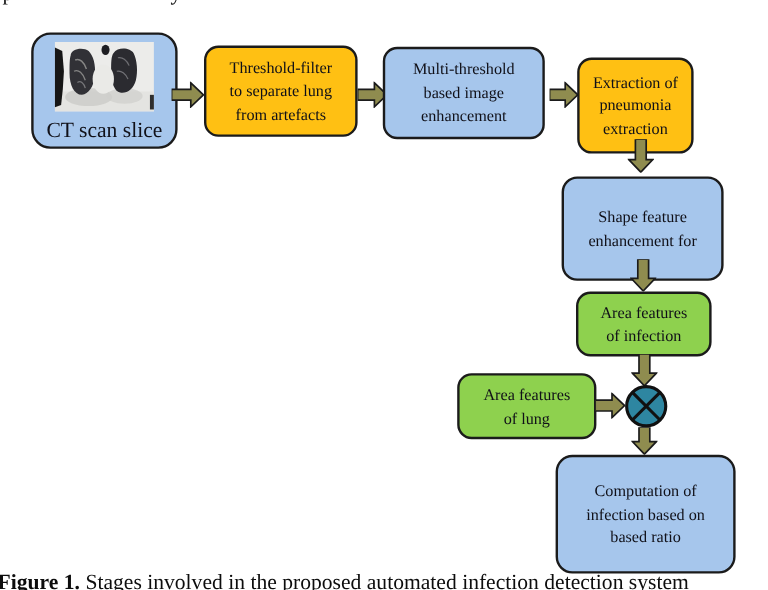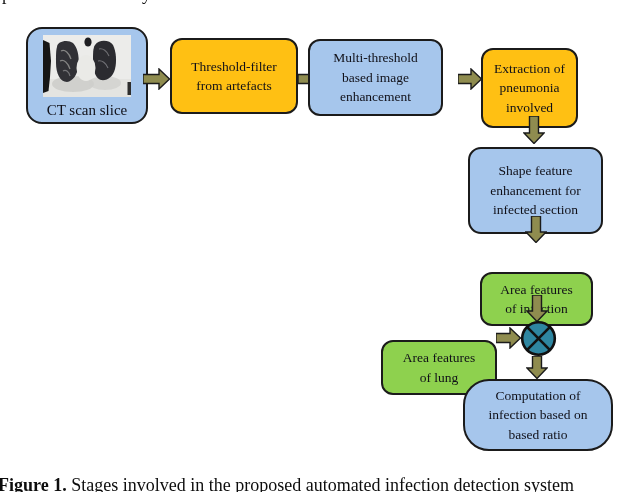--- a/index.html
+++ b/index.html
@@ -11,24 +11,24 @@
   .top-clip{position:absolute;left:0;top:0;width:640px;height:6px;overflow:hidden;}
   .top-clip .frag{position:absolute;top:-16px;font-size:18px;color:#111;}
   
   .node{
     position:absolute;box-sizing:border-box;border:2px solid #1b1b1b;
     display:flex;flex-direction:column;align-items:center;justify-content:center;
     font-size:13.5px;line-height:1.44;text-align:center;
   }
   .blue{background:var(--node-blue);}
   .orange{background:var(--node-orange);align-items:center;}
-  .green{background:var(--node-green);margin-top:29px;}
+  .green{background:var(--node-green);}
   .node .ln{white-space:nowrap;}
   .ct-node{justify-content:flex-start;padding-top:6px;}
-  .ct-label{margin-top:3px;font-size:15px;}
+  .ct-label{margin-top:3px;font-size:18px;}
   
   .arrow{position:absolute;display:block;}
   .arrow path{fill:var(--arrow-olive);stroke:#1b1b1b;stroke-width:1.4;stroke-linejoin:miter;}
   
   .op{position:absolute;}
   .op circle{fill:var(--operator-teal);stroke:#111111;stroke-width:2.6;}
   .op line{stroke:#111111;stroke-width:2.6;}
   
   .caption{position:absolute;left:-2px;top:475px;width:660px;font-size:18px;white-space:nowrap;color:#0d0d0d;}
   .caption .bold{font-weight:bold;}
@@ -63,51 +63,51 @@
     </svg>
     <div class="ct-label">CT scan slice</div>
   </div>
 
   <svg class="arrow" style="left:143px;top:68px" width="27" height="22" viewBox="0 0 27 22">
     <path d="M0 6.5 H16 V1 L26.5 11 L16 21 V15.5 H0 Z"></path>
   </svg>
 
   <div class="node orange" style="left:170px;top:38px;width:128px;height:76px;border-radius:12px">
     <div class="ln">Threshold-filter</div>
+    <div class="ln">to separate lung</div>
     <div class="ln">from artefacts</div>
   </div>
 
   <svg class="arrow" style="left:298px;top:68px" width="25" height="22" viewBox="0 0 25 22">
     <path d="M0 6.5 H14 V1 L24.5 11 L14 21 V15.5 H0 Z"></path>
   </svg>
 
-  <div class="node blue" style="left:308px;top:39px;width:135px;height:77px;border-radius:12px">
+  <div class="node blue" style="left:319px;top:39px;width:135px;height:77px;border-radius:12px">
     <div class="ln">Multi-threshold</div>
     <div class="ln">based image</div>
     <div class="ln">enhancement</div>
   </div>
 
   <svg class="arrow" style="left:458px;top:68px" width="24" height="22" viewBox="0 0 24 22">
     <path d="M0 6.5 H13 V1 L23.5 11 L13 21 V15.5 H0 Z"></path>
   </svg>
 
   <div class="node orange" style="left:481px;top:48px;width:97px;height:80px;border-radius:12px">
     <div class="ln">Extraction of</div>
     <div class="ln">pneumonia</div>
-    <div class="ln">involved</div>
+    <div class="ln">extraction</div>
   </div>
 
   <svg class="arrow" style="left:523px;top:116px" width="22" height="28" viewBox="0 0 22 28">
     <path d="M6.5 0 V17 H1 L11 27.5 L21 17 H15.5 V0 Z"></path>
   </svg>
 
   <div class="node blue" style="left:468px;top:147px;width:135px;height:87px;border-radius:13px">
     <div class="ln">Shape feature</div>
     <div class="ln">enhancement for</div>
-    <div class="ln">infected section</div>
   </div>
 
   <svg class="arrow" style="left:525px;top:216px" width="22" height="27" viewBox="0 0 22 27">
     <path d="M6.5 0 V16 H1 L11 26.5 L21 16 H15.5 V0 Z"></path>
   </svg>
 
   <div class="node green" style="left:480px;top:243px;width:113px;height:54px;border-radius:12px">
     <div class="ln">Area features</div>
     <div class="ln">of infection</div>
   </div>
@@ -128,21 +128,21 @@
   <svg class="op" style="left:519px;top:319px" width="39" height="39" viewBox="0 0 39 39">
     <circle cx="19.5" cy="19.5" r="16.3"></circle>
     <line x1="8.2" y1="8.2" x2="30.8" y2="30.8"></line>
     <line x1="30.8" y1="8.2" x2="8.2" y2="30.8"></line>
   </svg>
 
   <svg class="arrow" style="left:526px;top:356px" width="22" height="23" viewBox="0 0 22 23">
     <path d="M6.5 0 V12 H1 L11 22.5 L21 12 H15.5 V0 Z"></path>
   </svg>
 
-  <div class="node blue" style="left:463px;top:379px;width:150px;height:72px;border-radius:26px">
+  <div class="node blue" style="left:463px;top:379px;width:150px;height:99px;border-radius:14px">
     <div class="ln">Computation of</div>
     <div class="ln">infection based on</div>
     <div class="ln">based ratio</div>
   </div>
 
   <div class="caption">
     <span class="bold">Figure 1.</span><span> Stages involved in the proposed automated infection detection system</span>
   </div>
 
 </div>

